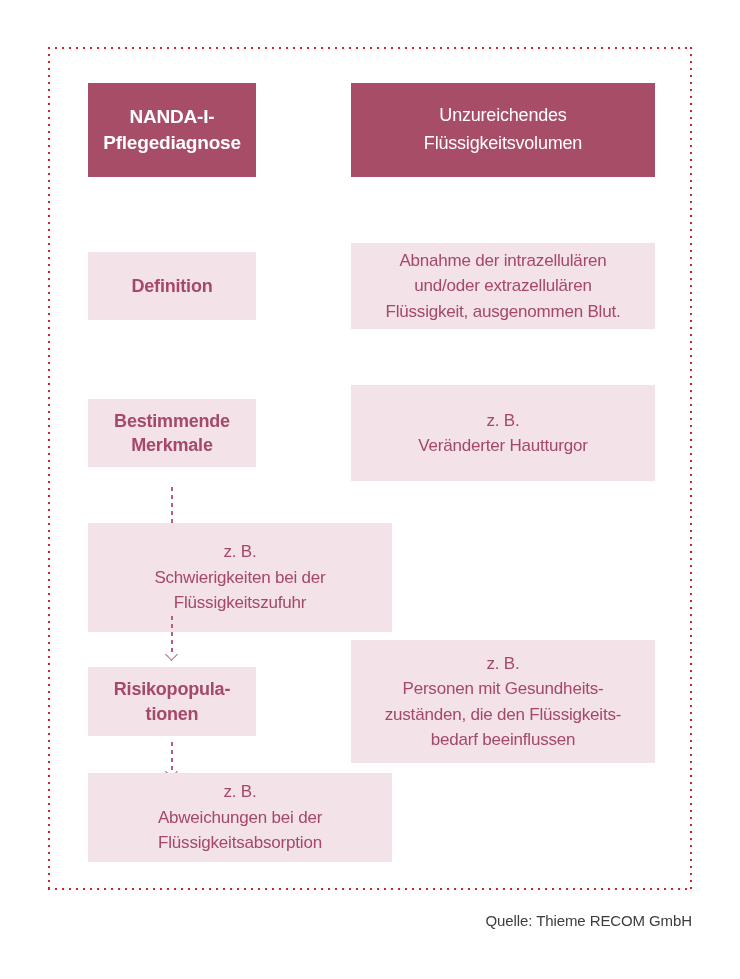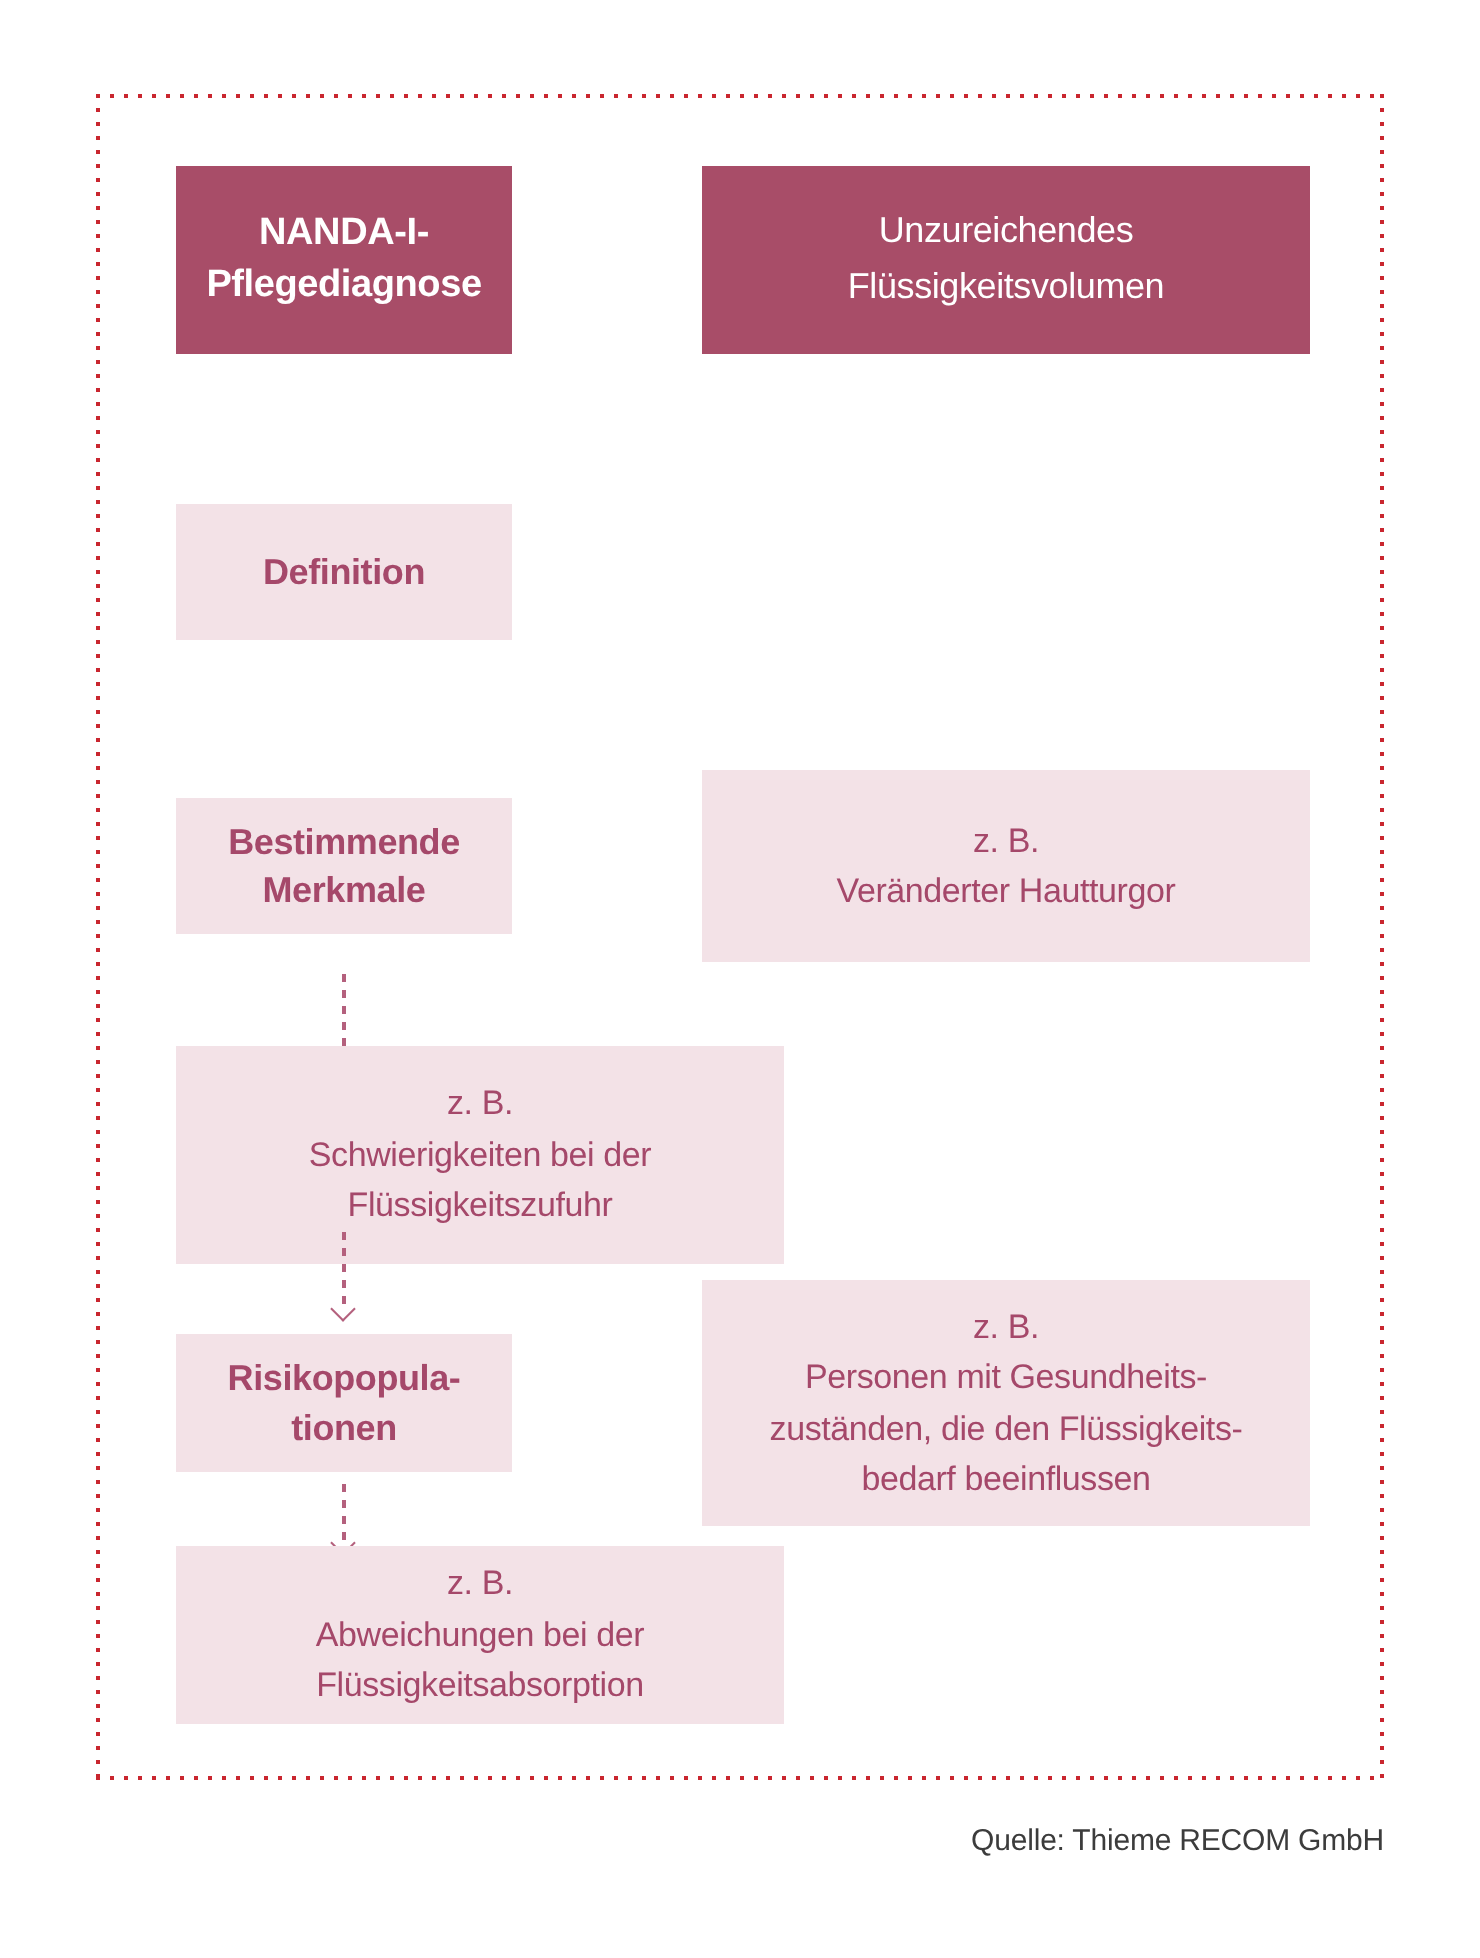--- a/index.html
+++ b/index.html
@@ -126,20 +126,25 @@
     <div class="cell right">
       <span>Unzureichendes
 Flüssigkeitsvolumen</span>
     </div>
   </div>
 
   <div class="row" style="top:243px;height:86px">
     <div class="cell left">
       <span>Definition</span>
     </div>
+    <div class="cell right">
+      <span>Abnahme der intrazellulären
+und/oder extrazellulären
+Flüssigkeit, ausgenommen Blut.</span>
+    </div>
   </div>
 
   <div class="row" style="top:385px;height:96px">
     <div class="cell left">
       <span>Bestimmende
 Merkmale</span>
     </div>
     <div class="cell right">
       <span>z. B.
 Veränderter Hautturgor</span>

